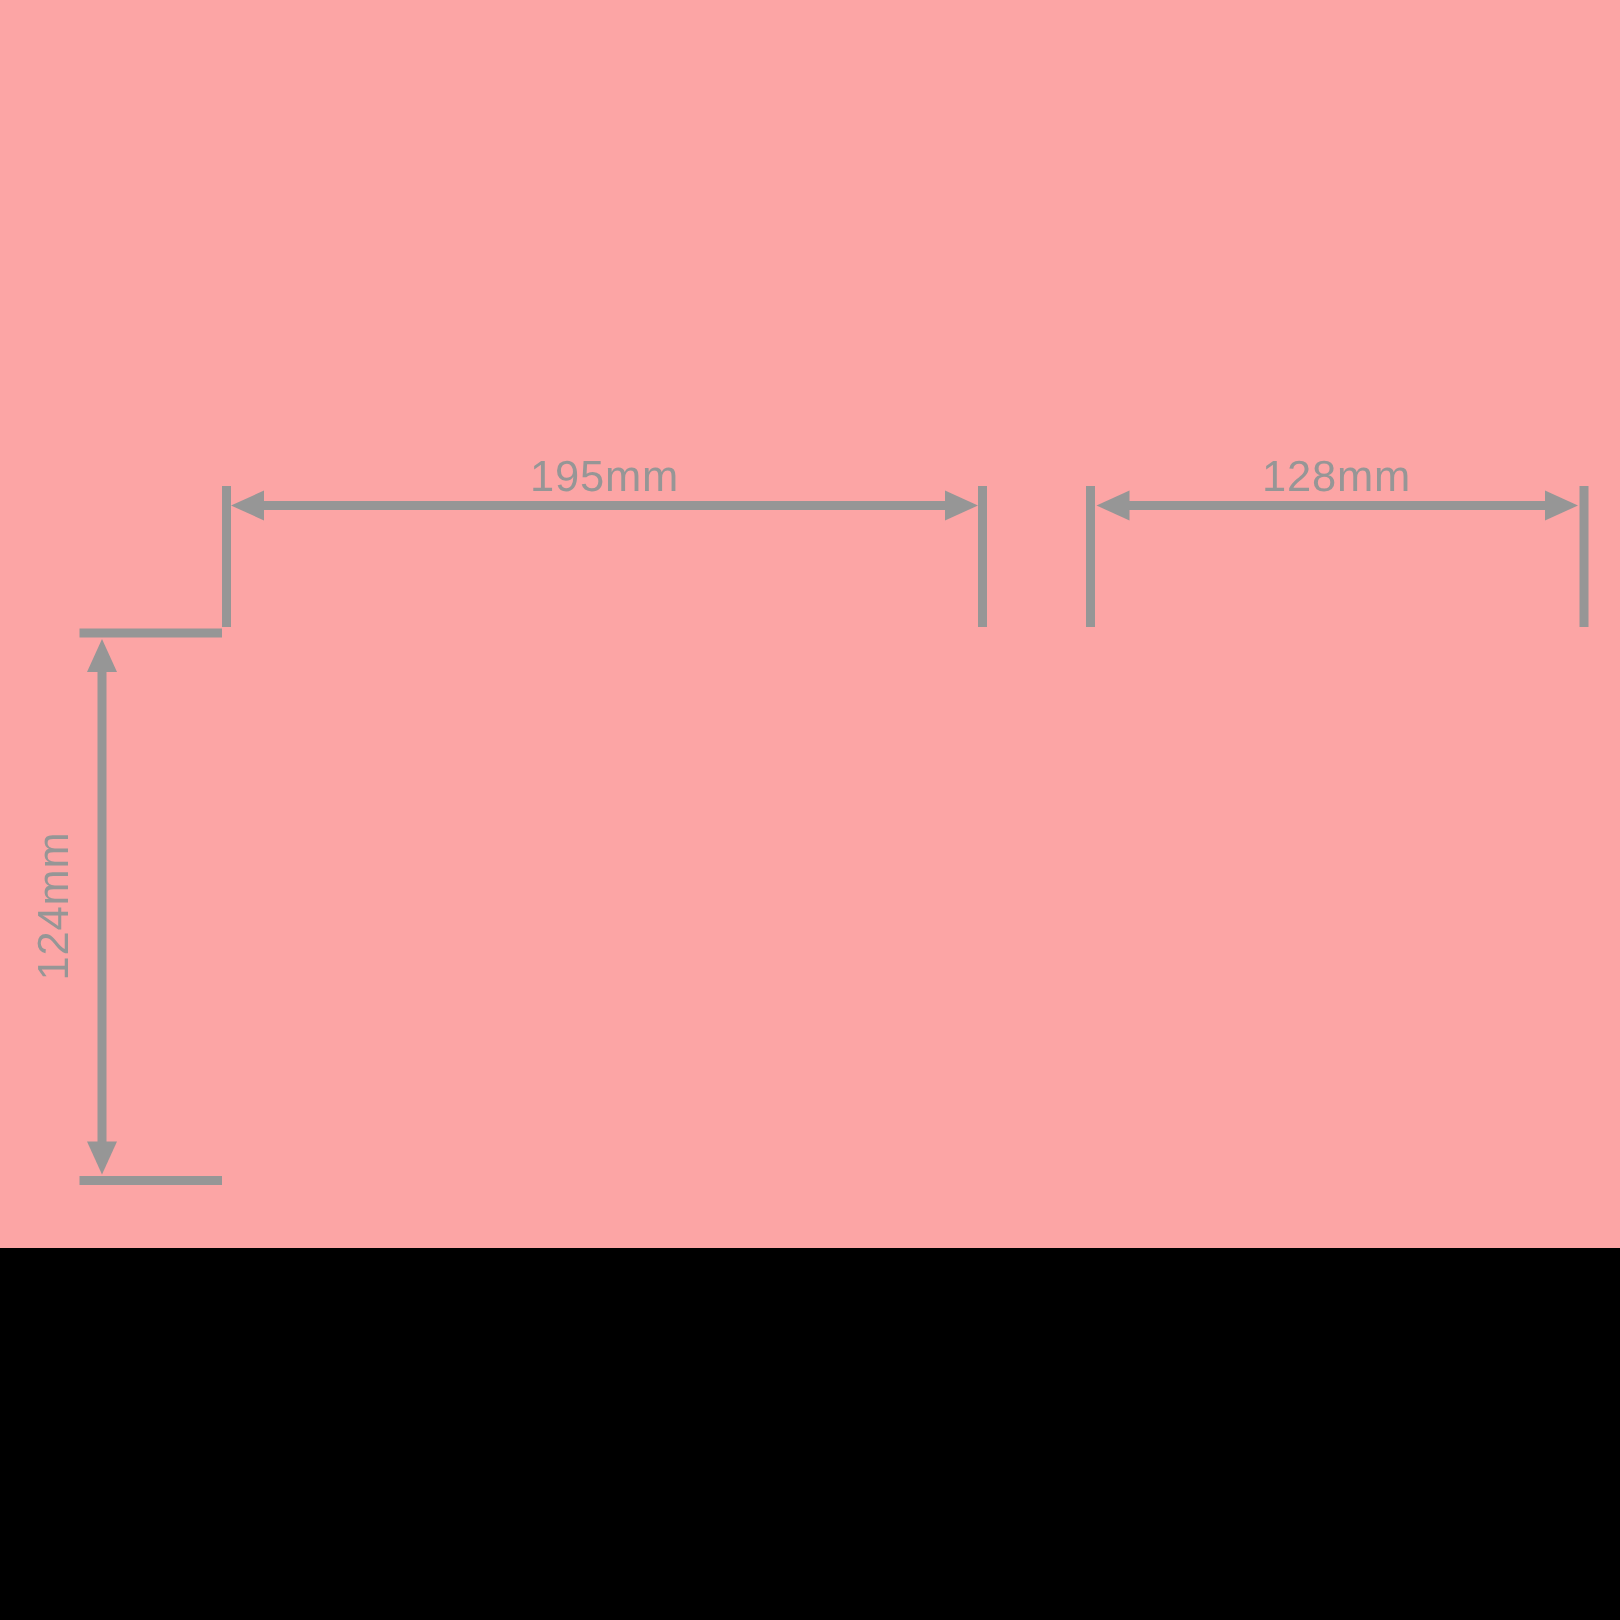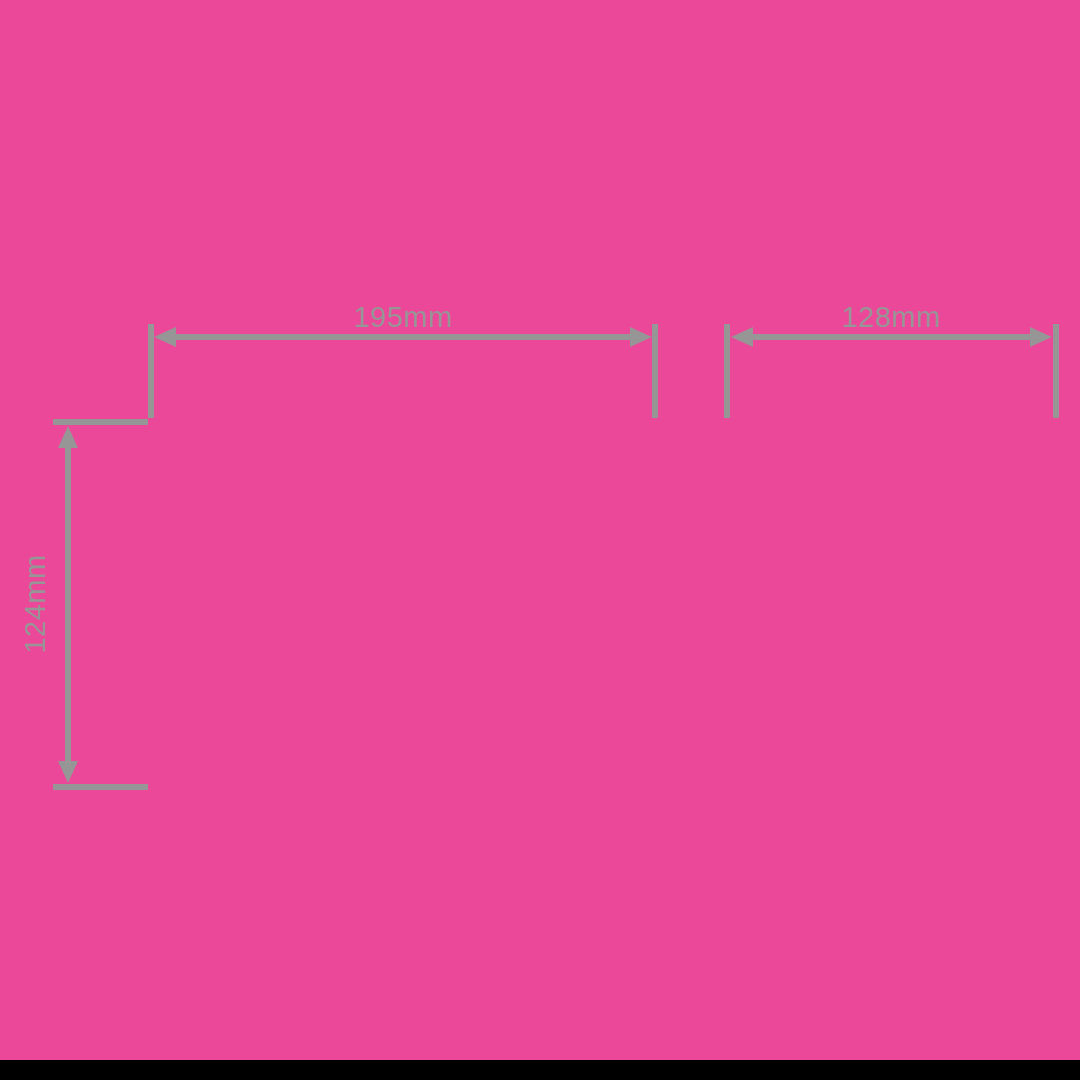--- a/index.html
+++ b/index.html
@@ -7,22 +7,22 @@
     padding: 0;
     width: 1080px;
     height: 1080px;
     background: #000000;
     overflow: hidden;
     font-family: "Liberation Sans", sans-serif;
   }
   .stage {
     position: relative;
     width: 1080px;
-    height: 1060px;
-    background: #ec4899;
+    height: 832px;
+    background: #fca5a5;
   }
   svg { display: block; }
   .ext-line, .dim-line {
     stroke: #969696;
     stroke-width: 6;
     fill: none;
   }
   .arrowhead {
     fill: #969696;
     stroke: none;

